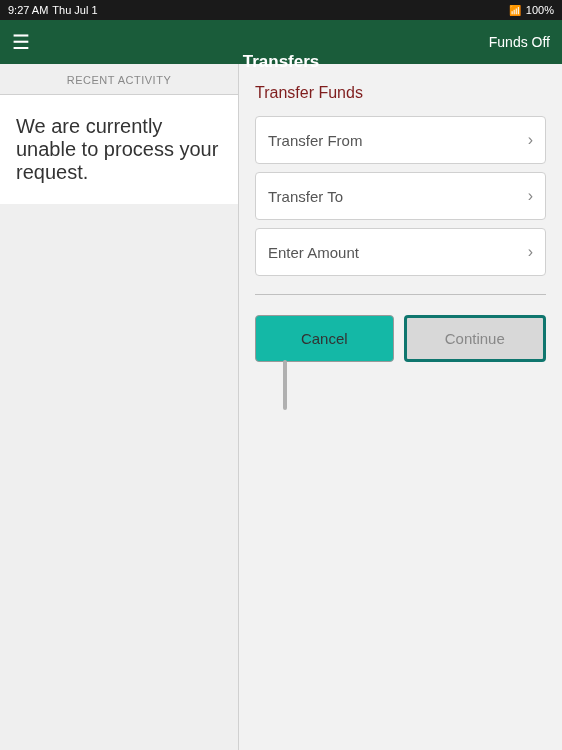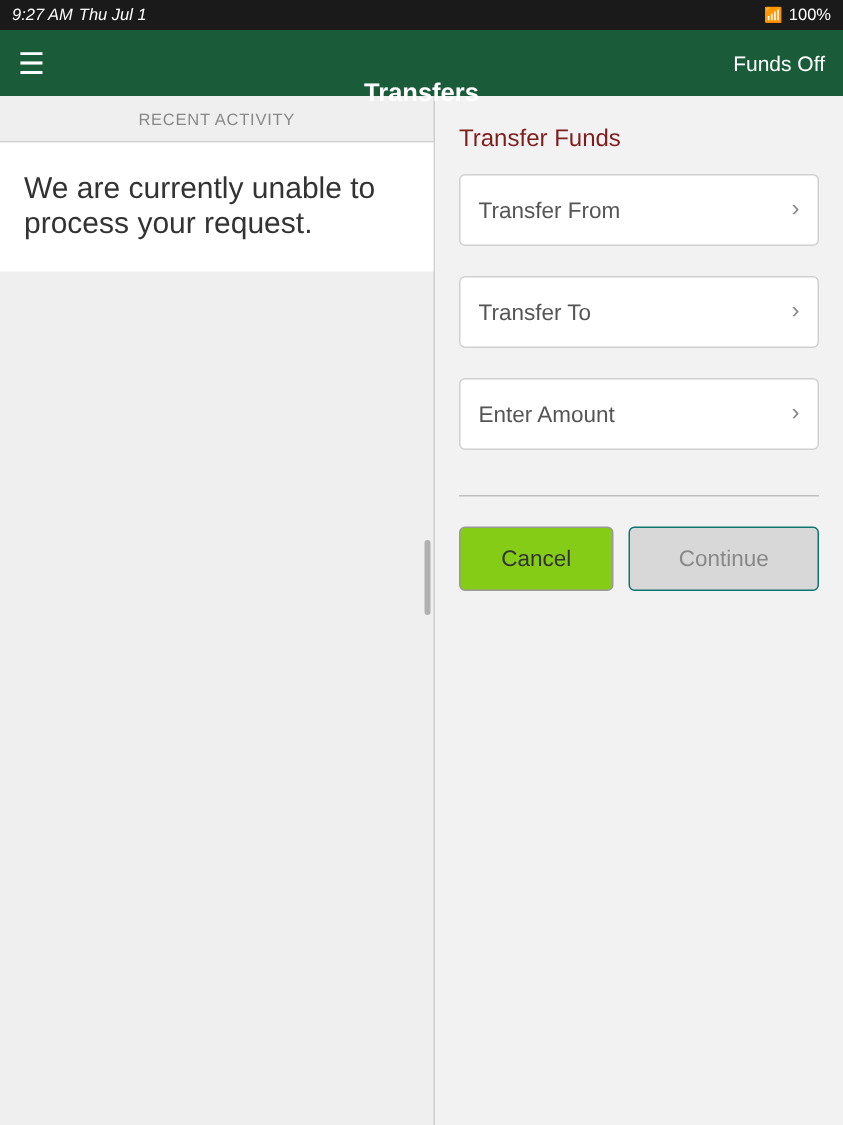--- a/index.html
+++ b/index.html
@@ -15,21 +15,21 @@
     .status-bar {
       height: 20px;
       background: #1a1a1a;
       display: flex;
       align-items: center;
       justify-content: space-between;
       padding: 0 8px;
       color: white;
       font-size: 11px;
     }
-    .status-left { display: flex; align-items: center; gap: 4px; font-style: italic; }
+    .status-left { display: flex; align-items: center; gap: 4px; }
     .status-right { display: flex; align-items: center; gap: 4px; }
 
     
     .nav-bar {
       height: 44px;
       background: #1a5c3a;
       display: flex;
       align-items: center;
       justify-content: space-between;
       padding: 0 12px;
@@ -60,21 +60,21 @@
     }
 
     
     .main-content {
       display: flex;
       height: calc(750px - 64px);
     }
 
     
     .left-panel {
-      width: 290px;
+      width: 239px;
       background: #efefef;
       border-right: 1px solid #d0d0d0;
       display: flex;
       flex-direction: column;
     }
     .recent-activity-header {
       text-align: center;
       padding: 10px 0 8px;
       font-size: 11px;
       color: #888;
@@ -116,21 +116,21 @@
 
     
     .field-row {
       background: white;
       border: 1px solid #d0d0d0;
       border-radius: 4px;
       display: flex;
       align-items: center;
       justify-content: space-between;
       padding: 14px 12px;
-      margin-bottom: 20px;
+      margin-bottom: 8px;
       cursor: pointer;
     }
     .field-label {
       font-size: 15px;
       color: #555;
     }
     .field-chevron {
       font-size: 16px;
       color: #888;
     }
@@ -148,33 +148,34 @@
       margin: 10px 0 20px;
     }
 
     
     .button-row {
       display: flex;
       gap: 10px;
     }
     .btn-cancel {
       flex: 1;
-      background: #84cc16;
+      padding: 12px;
+      background: #14b8a6;
       border: 1px solid #999;
       border-radius: 4px;
       font-size: 15px;
       color: #333;
       cursor: pointer;
       text-align: center;
     }
     .btn-continue {
       flex: 1;
       padding: 12px;
       background: #d8d8d8;
-      border: 1px solid #0f766e;
+      border: 3px solid #0f766e;
       border-radius: 4px;
       font-size: 15px;
       color: #888;
       cursor: default;
       text-align: center;
     }
 
     
     .wifi-icon { font-size: 10px; }
   </style>

